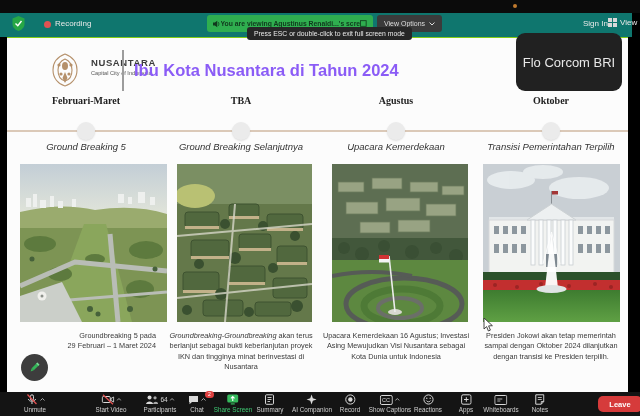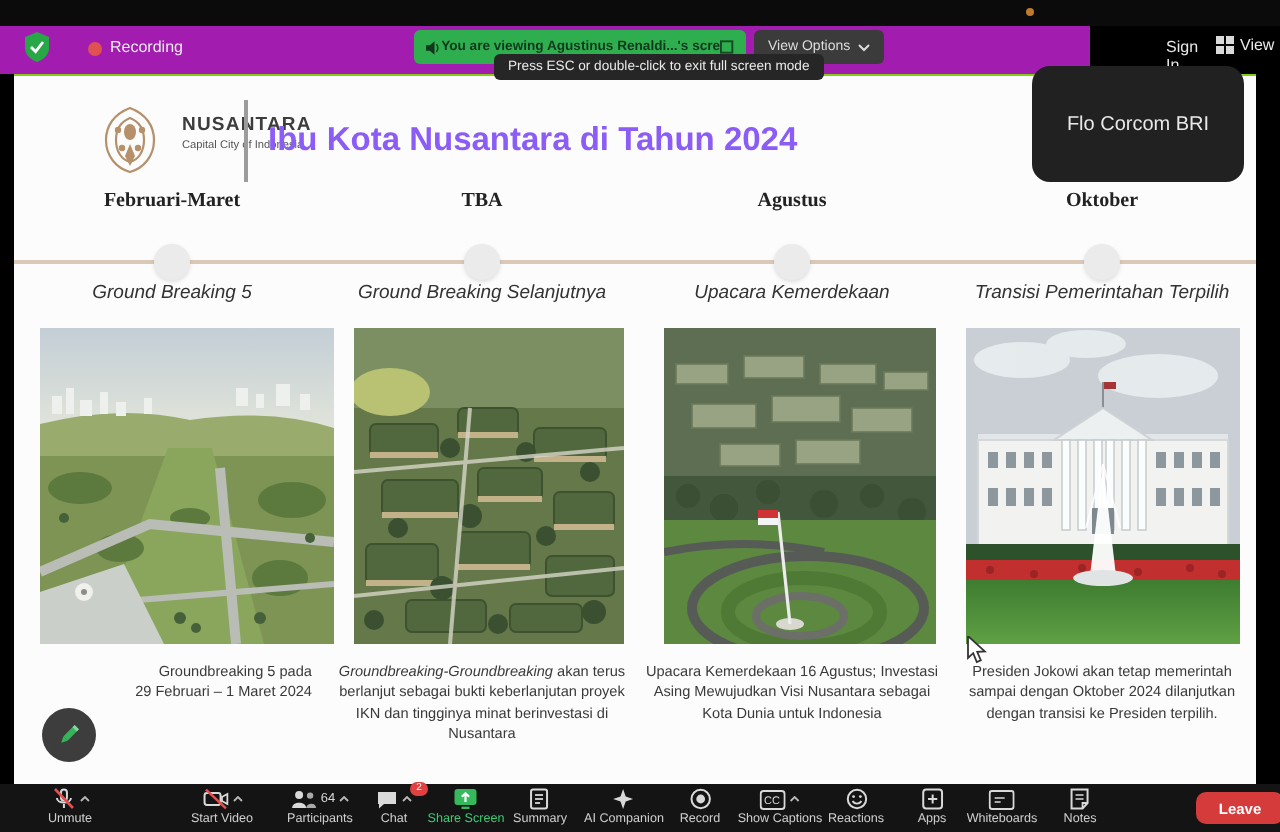--- a/index.html
+++ b/index.html
@@ -2,38 +2,38 @@
 <html><head>
 <meta charset="utf-8">
 <style>
   html,body{margin:0;padding:0;background:#000;}
   #screen{position:relative;width:640px;height:416px;background:#000;overflow:hidden;
           font-family:"Liberation Sans",sans-serif;}
 
   
   #top-strip{position:absolute;left:0;top:0;width:640px;height:13px;background:#0b0b0b;z-index:10;}
   #cam-dot{position:absolute;left:513px;top:4px;width:4px;height:4px;border-radius:50%;background:#c07a2e;}
-  #top-bar{position:absolute;left:0;top:13px;width:545px;height:24px;background:#a21caf;z-index:10;}
+  #top-bar{position:absolute;left:0;top:13px;width:632px;height:24px;background:#0f766e;z-index:10;}
   #shield{position:absolute;left:12px;top:3px;}
   #rec-dot{position:absolute;left:44px;top:8px;width:7px;height:7px;border-radius:50%;background:#e05252;}
   #rec-label{position:absolute;left:55px;top:6px;font-size:8px;color:#e9e9e9;}
   #banner{position:absolute;left:207px;top:2px;width:166px;height:17px;background:#2fae4f;border-radius:3px;
           display:flex;align-items:center;justify-content:space-between;padding:0 6px;box-sizing:border-box;}
   #banner-text{font-size:6.8px;color:#10381d;font-weight:bold;white-space:nowrap;overflow:hidden;}
   #view-options{position:absolute;left:377px;top:2px;height:17px;background:#3b3b3b;border-radius:3px;
           display:flex;align-items:center;gap:4px;padding:0 7px;font-size:7px;color:#ddd;}
   #sign-in{position:absolute;left:583px;top:6px;font-size:8px;color:#e9e9e9;}
   #view-btn{position:absolute;left:608px;top:5px;display:flex;align-items:flex-start;gap:3px;font-size:8px;color:#e9e9e9;}
   #tooltip{position:absolute;left:247px;top:27px;background:#262626;border-radius:3px;padding:3px 7px;
           font-size:6.8px;color:#eaeaea;white-space:nowrap;z-index:30;}
 
   
   #tile{position:absolute;left:516px;top:33px;width:106px;height:58px;background:#212121;border-radius:9px;
         display:flex;align-items:center;justify-content:center;z-index:25;}
-  #tile span{font-size:10px;color:#e8e8e8;text-align:center;}
+  #tile span{font-size:13px;color:#e8e8e8;text-align:center;}
 
   
   #slide{position:absolute;left:7px;top:37px;width:621px;height:355px;background:#fcfcfc;
          border-top:1px solid #84cc16;z-index:1;}
   #logo{position:absolute;left:40px;top:13px;}
   #logo-text{position:absolute;left:84px;top:19px;}
   #logo-title{font-size:9.5px;font-weight:bold;color:#3d3d3d;letter-spacing:.6px;}
   #logo-sub{font-size:5.6px;color:#555;margin-top:2px;}
   #hdr-divider{position:absolute;left:115px;top:12px;width:2px;height:41px;background:#9c9c9c;}
   #slide-title{position:absolute;left:127px;top:23px;font-size:16.5px;font-weight:bold;color:#8b5cf6;}

